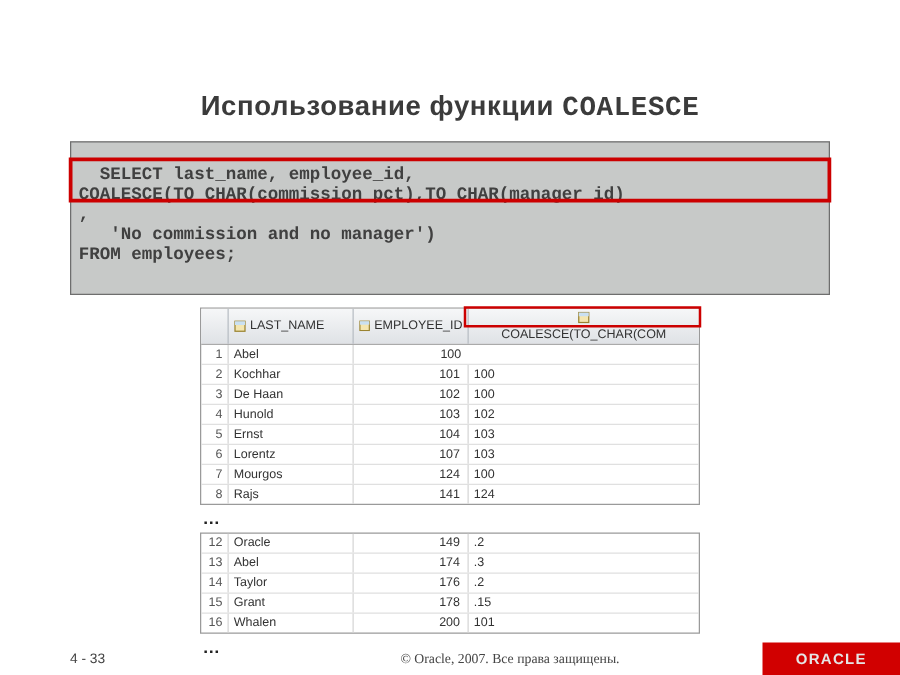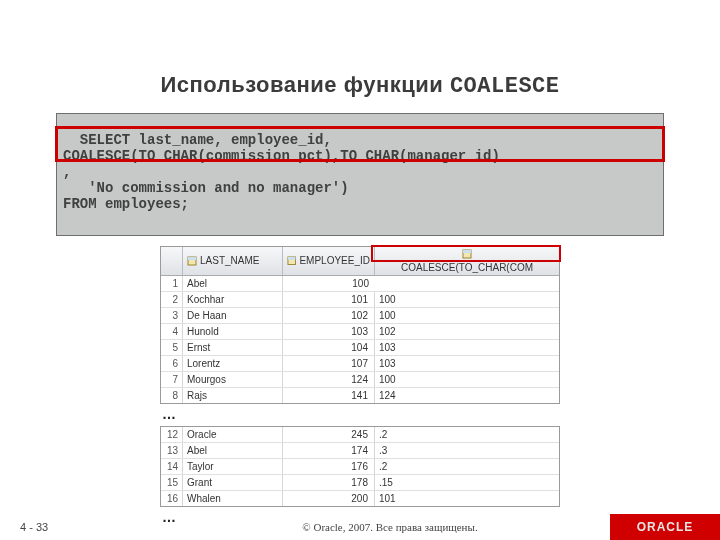--- a/index.html
+++ b/index.html
@@ -113,21 +113,21 @@
   }
   .footer {
     position: absolute;
     left: 0; right: 0; bottom: 0;
     height: 26px;
     display: flex;
     align-items: center;
     font-size: 11px;
     color: #444;
   }
-  .footer .page { padding-left: 20px; width: 170px; }
+  .footer .page { padding-left: 20px; width: 170px; margin-left: 36px; }
   .footer .copy { flex:1; text-align:center;font-family:Liberation Serif, serif; }
   .footer .brand {
     width: 110px;
     display:flex; align-items:center; justify-content:center;
     background:#d10000; height:100%;
     color:#e5e5e5; font-weight:bold; font-size:12px;
     letter-spacing:1px;
   }
   .grid-wrap { position: relative; }
 </style>
@@ -234,21 +234,21 @@
     <div class="hl-red header-hl"></div>
   </div>
 
   <div class="ellipsis">…</div>
 
   <div class="grid">
     <div id="rows2">
         <div class="row">
           <div class="cell col-idx">12</div>
           <div class="cell col-ln">Oracle</div>
-          <div class="cell col-eid">245</div>
+          <div class="cell col-eid">149</div>
           <div class="cell col-co">.2</div>
         </div>
         <div class="row">
           <div class="cell col-idx">13</div>
           <div class="cell col-ln">Abel</div>
           <div class="cell col-eid">174</div>
           <div class="cell col-co">.3</div>
         </div>
         <div class="row">
           <div class="cell col-idx">14</div>

